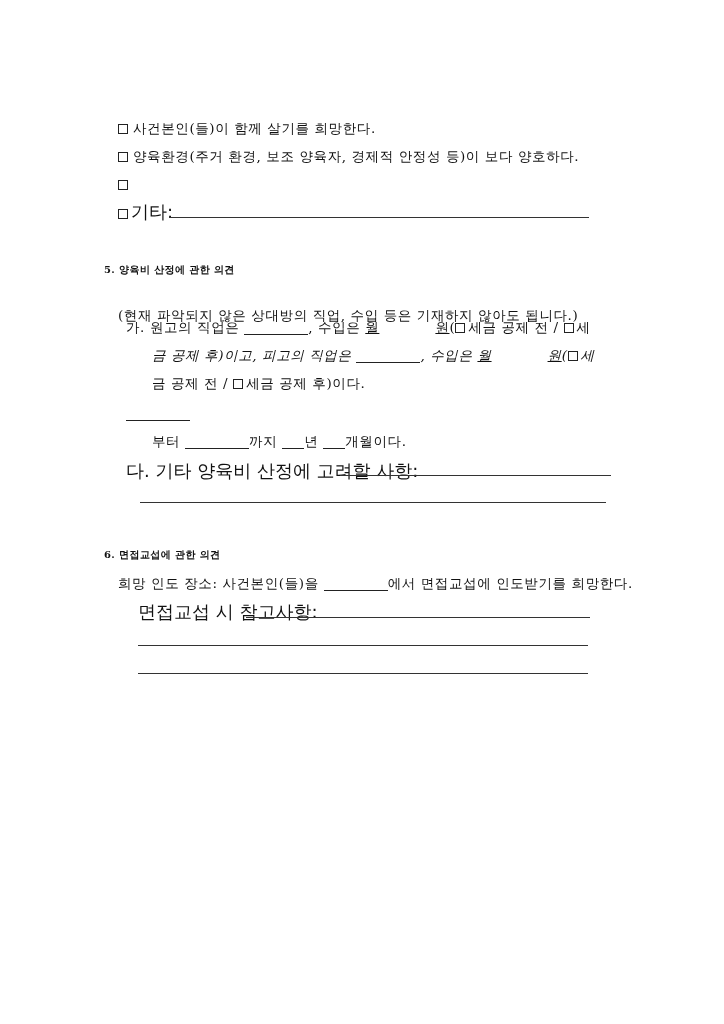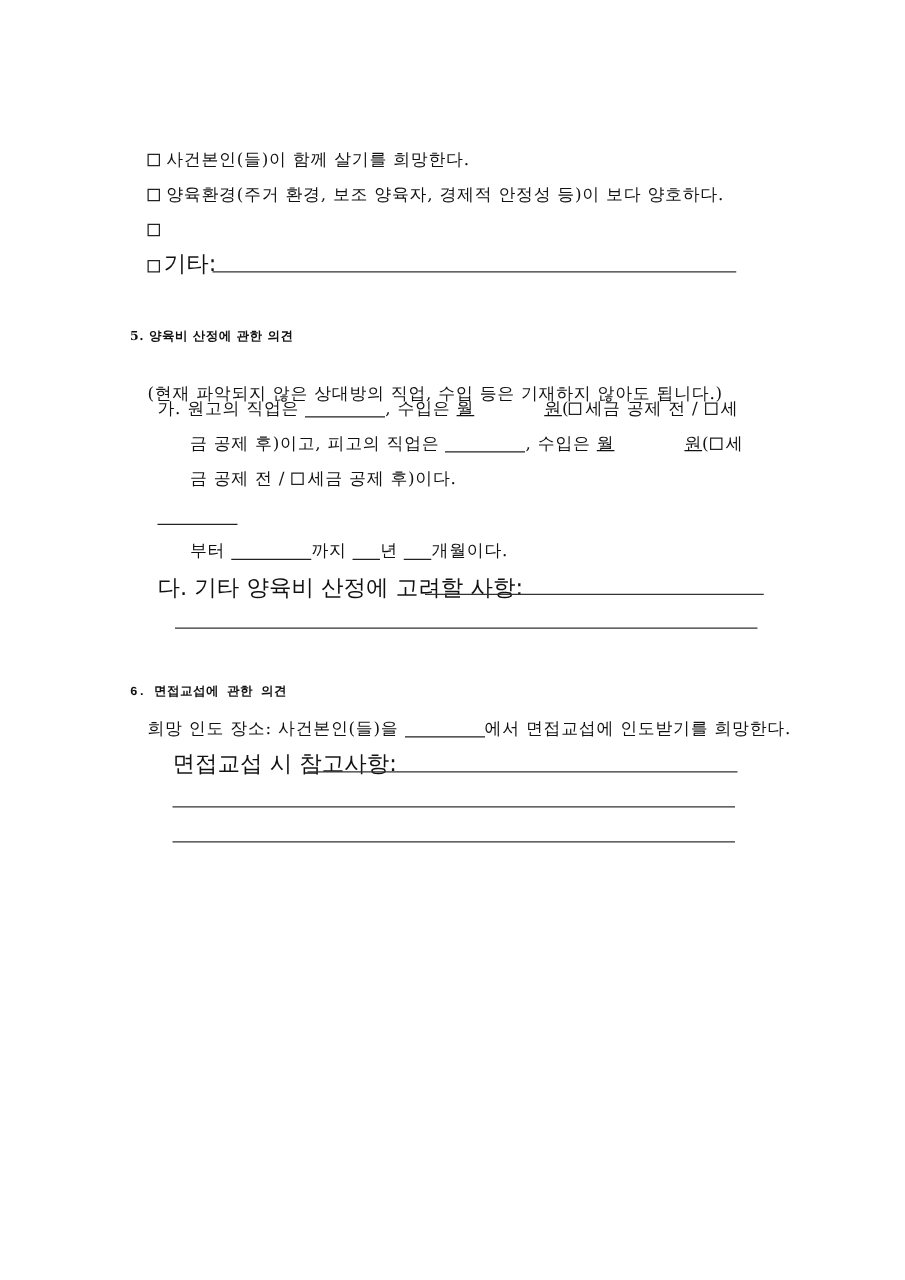--- a/index.html
+++ b/index.html
@@ -46,21 +46,21 @@
 
 <div class="line heading" style="left:104px; top:261px;">5. 양육비 산정에 관한 의견</div>
 <div class="line" style="left:118px; top:290px;margin-top:16px;">(현재 파악되지 않은 상대방의 직업, 수입 등은 기재하지 않아도 됩니다.)</div>
 
 <div class="line" style="left:126px; top:318px;">
   <span>가. 원고의 직업은</span>
   <span class="blank" style="width:64px;"></span><span>, 수입은</span>
   <span class="u"><span>월</span><span style="display:inline-block;width:56px;"></span><span>원</span></span><span>(</span><span class="cb small"></span><span>세금 공제 전 /</span>
   <span class="cb small"></span><span>세</span>
 </div>
-<div class="line" style="left:152px; top:346px;">
+<div class="line" style="left:152px; top:346px;font-style:italic;">
   <span>금 공제 후)이고, 피고의 직업은</span>
   <span class="blank" style="width:64px;"></span><span>, 수입은</span>
   <span class="u"><span>월</span><span style="display:inline-block;width:56px;"></span><span>원</span></span><span>(</span><span class="cb small"></span><span>세</span>
 </div>
 <div class="line" style="left:152px; top:374px;">
   <span>금 공제 전 /</span>
   <span class="cb small"></span><span>세금 공제 후)이다.</span>
 </div>
 
 <div class="line" style="left:126px; top:404px;">
@@ -70,21 +70,21 @@
   <span>부터</span>
   <span class="blank" style="width:64px;"></span><span>까지</span>
   <span class="blank" style="width:22px;"></span><span>년</span>
   <span class="blank" style="width:22px;"></span><span>개월이다.</span>
 </div>
 
 <div class="line sans" style="left:126px; top:462px;">다. 기타 양육비 산정에 고려할 사항:</div>
 <div class="rule" style="left:340px; top:475px; width:271px;"></div>
 <div class="rule" style="left:140px; top:502px; width:466px;"></div>
 
-<div class="line heading" style="left:104px; top:546px;font-family:Liberation Mono, monospace;">6. 면접교섭에 관한 의견</div>
+<div class="line heading" style="left:104px; top:546px;">6. 면접교섭에 관한 의견</div>
 <div class="line" style="left:118px; top:574px;">
   <span>희망 인도 장소: 사건본인(들)을</span>
   <span class="blank" style="width:64px;"></span><span>에서 면접교섭에 인도받기를 희망한다.</span>
 </div>
 <div class="line sans" style="left:118px; top:603px;margin-left:20px;">면접교섭 시 참고사항:</div>
 <div class="rule" style="left:246px; top:617px; width:344px;"></div>
 <div class="rule" style="left:138px; top:645px; width:450px;"></div>
 <div class="rule" style="left:138px; top:673px; width:450px;"></div>
 
 </body></html>

